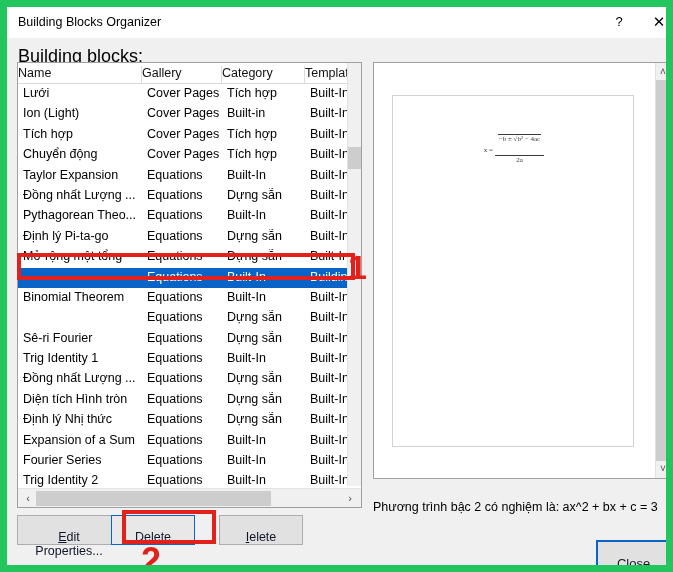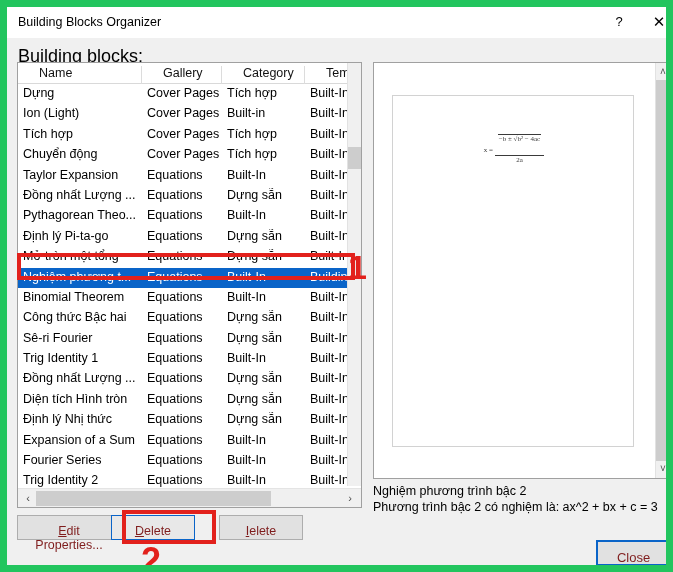--- a/index.html
+++ b/index.html
@@ -85,21 +85,21 @@
   .hdr-cell {
     position: absolute;
     top: 3px;
     font-size: 12.5px;
     color: #111111;
     white-space: nowrap;
     overflow: hidden;
     border-right: 1px solid #dcdcdc;
     height: 18px;
     box-sizing: border-box;
-    padding-left: 21px;
+    padding-left: 0;
   }
   .hdr-c0 { left: 0px;   width: 124px; }
   .hdr-c1 { left: 124px; width: 80px; }
   .hdr-c2 { left: 204px; width: 83px; }
   .hdr-c3 { left: 287px; width: 42px; border-right: none; }
 
   .hdr-sortarrow {
     position: absolute;
     left: 329px; top: 4px;
     width: 13px;
@@ -179,24 +179,24 @@
   }
 
   
   .btn {
     position: absolute;
     box-sizing: border-box;
     background: #e1e1e1;
     border: 1px solid #adadad;
     font-family: "Liberation Sans", sans-serif;
     font-size: 12.5px;
-    color: #7f1d1d;
+    color: #0f172a;
     text-align: center;
     cursor: default;
-    padding: 8px;
+    padding: 14px;
   }
   .btn u { text-decoration: underline; }
   #btn-edit   { left: 10px;  top: 508px; width: 104px; height: 25px; }
   #btn-delete { left: 104px; top: 508px; width: 84px;  height: 25px;
                 border: 1px solid #0a64c8; background: #e8e8e8; }
   #btn-insert { left: 212px; top: 508px; width: 84px;  height: 25px; }
 
   
   .preview-label {
     position: absolute;
@@ -327,21 +327,21 @@
     <div class="hdr">
       <div class="hdr-cell hdr-c0">Name</div>
       <div class="hdr-cell hdr-c1">Gallery</div>
       <div class="hdr-cell hdr-c2">Category</div>
       <div class="hdr-cell hdr-c3">Templat</div>
       <div class="hdr-sortarrow">˄</div>
     </div>
 
     <div class="rows" id="rows-container">
         <div class="row">
-          <div class="cell c0">Dựng</div>
+          <div class="cell c0">Lưới</div>
           <div class="cell c1">Cover Pages</div>
           <div class="cell c2">Tích hợp</div>
           <div class="cell c3">Built-In l</div>
         </div>
         <div class="row">
           <div class="cell c0">Ion (Light)</div>
           <div class="cell c1">Cover Pages</div>
           <div class="cell c2">Built-in</div>
           <div class="cell c3">Built-In l</div>
         </div>
@@ -375,39 +375,37 @@
           <div class="cell c2">Built-In</div>
           <div class="cell c3">Built-In l</div>
         </div>
         <div class="row">
           <div class="cell c0">Định lý Pi-ta-go</div>
           <div class="cell c1">Equations</div>
           <div class="cell c2">Dựng sẵn</div>
           <div class="cell c3">Built-In l</div>
         </div>
         <div class="row">
-          <div class="cell c0">Mở tròn một tổng</div>
+          <div class="cell c0">Mở rộng một tổng</div>
           <div class="cell c1">Equations</div>
           <div class="cell c2">Dựng sẵn</div>
           <div class="cell c3">Built-In l</div>
         </div>
         <div class="row sel">
-          <div class="cell c0">Nghiệm phương t...</div>
           <div class="cell c1">Equations</div>
           <div class="cell c2">Built-In</div>
           <div class="cell c3">Building</div>
         </div>
         <div class="row">
           <div class="cell c0">Binomial Theorem</div>
           <div class="cell c1">Equations</div>
           <div class="cell c2">Built-In</div>
           <div class="cell c3">Built-In l</div>
         </div>
         <div class="row">
-          <div class="cell c0">Công thức Bậc hai</div>
           <div class="cell c1">Equations</div>
           <div class="cell c2">Dựng sẵn</div>
           <div class="cell c3">Built-In l</div>
         </div>
         <div class="row">
           <div class="cell c0">Sê-ri Fourier</div>
           <div class="cell c1">Equations</div>
           <div class="cell c2">Dựng sẵn</div>
           <div class="cell c3">Built-In l</div>
         </div>
@@ -481,21 +479,20 @@
         </span>
       </div>
     </div>
     <div class="pvscroll">
       <div class="pvarrow up">˄</div>
       <div class="pvthumb"></div>
       <div class="pvarrow dn">˅</div>
     </div>
   </div>
 
-  <div class="desc" id="desc-1">Nghiệm phương trình bậc 2</div>
   <div class="desc" id="desc-2">Phương trình bậc 2 có nghiệm là: ax^2 + bx + c = 3</div>
 
   <button class="btn" id="btn-close">Close</button>
 
   <div class="ann-box" id="ann-row"></div>
   <div class="ann-num" id="num-1">1</div>
   <div class="ann-box" id="ann-del"></div>
   <div class="ann-num" id="num-2">2</div>
 
 </div>

